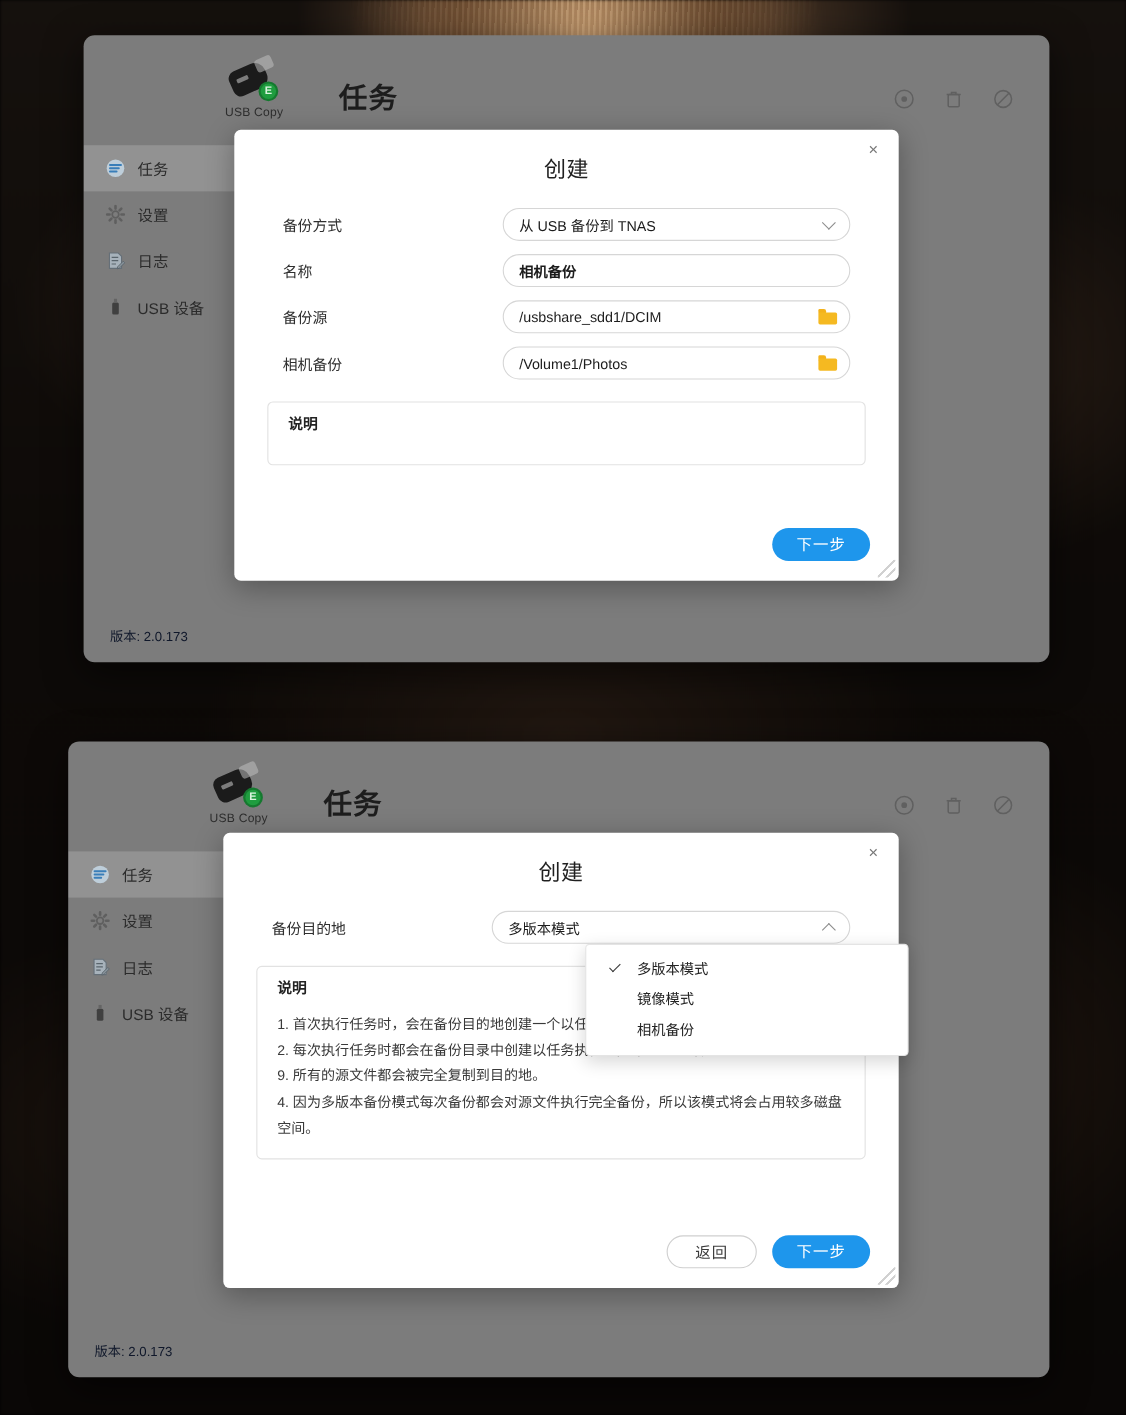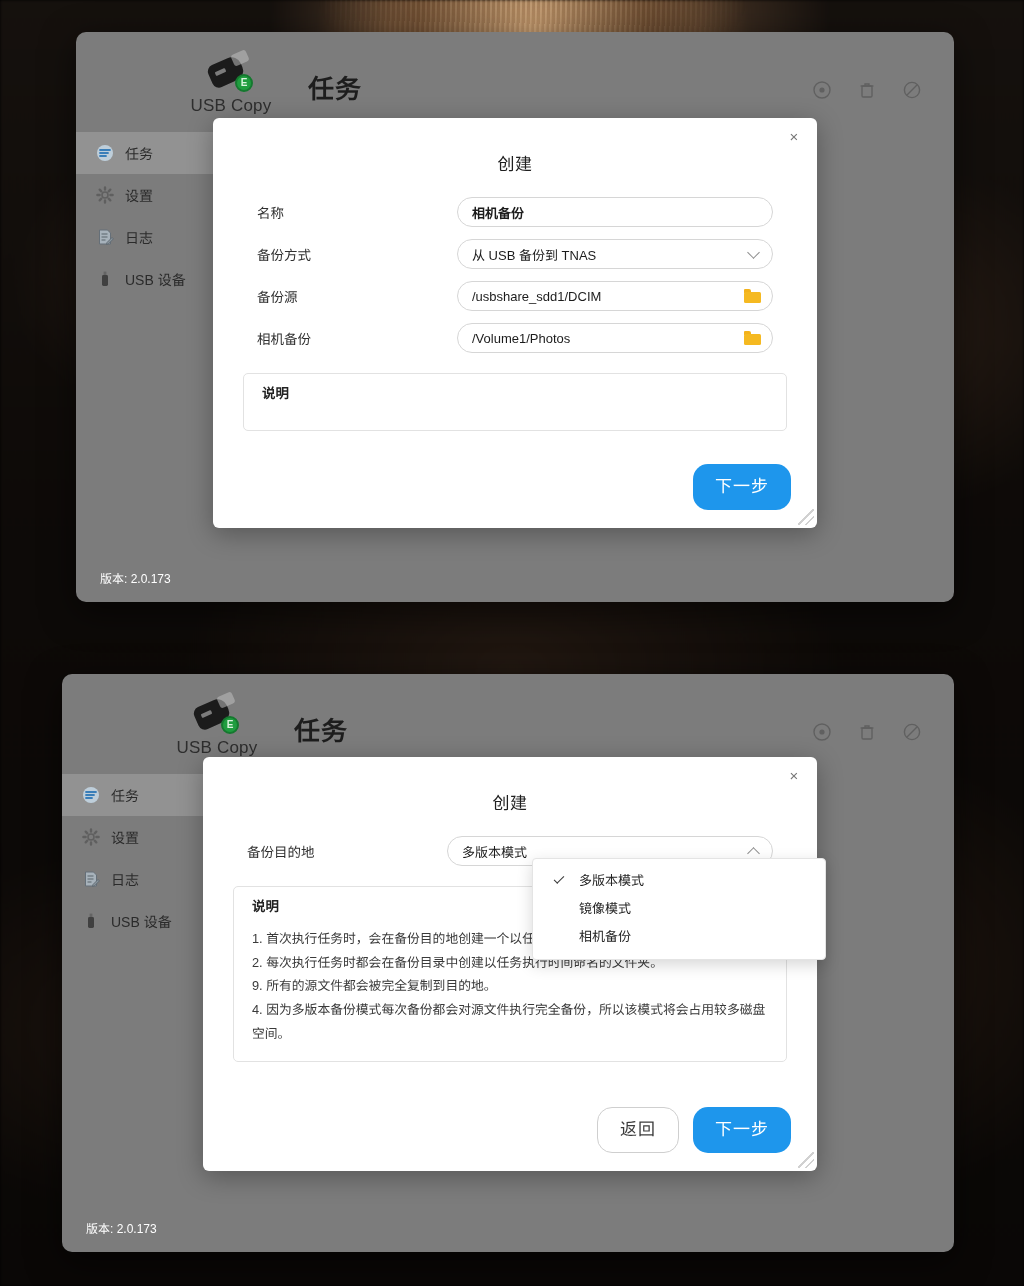--- a/index.html
+++ b/index.html
@@ -80,21 +80,21 @@
   }
   .usb-glyph .badge {
     position: absolute; right: 4px; bottom: 2px;
     width: 18px; height: 18px; border-radius: 50%;
     background: #1f9d3f;
     border: 2px solid #15792f;
     color: #d8f3dd; font-size: 10px; font-weight: bold;
     line-height: 14px; text-align: center;
   }
   .app-logo-label {
-    margin-top: 2px; font-size: 17px; color: #2e2e2e; letter-spacing: .2px;
+    margin-top: 2px; font-size: 11px; color: #2e2e2e; letter-spacing: .2px;
   }
   .page-title {
     position: absolute; left: 232px; top: 36px;
     font-size: 26px; font-weight: bold; color: #1d1d1d;
     letter-spacing: 1px;
   }
   .toolbar {
     position: absolute; right: 32px; top: 48px;
     display: flex; gap: 25px; align-items: center;
   }
@@ -109,42 +109,42 @@
     display: flex; align-items: center; gap: 11px;
     height: 42px; padding-left: 20px;
     font-size: 14px; color: #2b2b2b;
   }
   .nav-item.active { background: rgba(255,255,255,0.17); }
   .nav-ico { width: 18px; height: 18px; flex: none; opacity: .72; }
   .nav-ico svg { width: 18px; height: 18px; display: block; }
 
   .version-label {
     position: absolute; left: 24px; bottom: 16px;
-    font-size: 12px; color: #ffffff;
+    font-size: 12px; color: #0f172a;
   }
 
   
   .dialog {
     position: absolute;
     background: #ffffff;
     border-radius: 6px;
     box-shadow: 0 6px 26px rgba(0,0,0,0.30);
   }
   #dialog-create-step1 { left: 137px; top: 86px;  width: 604px; height: 410px; }
   #dialog-create-step2 { left: 141px; top: 83px;  width: 614px; height: 414px; }
 
   .dialog-close {
     position: absolute; right: 14px; top: 10px;
     width: 18px; height: 18px;
     color: #777; font-size: 15px; line-height: 18px; text-align: center;
     cursor: pointer;
   }
   .dialog-title {
-    text-align: center; font-size: 17px; color: #1f1f1f;
-    padding-top: 32px; letter-spacing: .5px;
+    text-align: center; font-size: 20px; color: #1f1f1f;
+    padding-top: 20px; letter-spacing: .5px;
   }
 
   .form-rows { padding: 22px 44px 0 44px; }
   .form-row {
     display: flex; align-items: center; margin-bottom: 12px;
   }
   .form-label {
     width: 200px; flex: none;
     font-size: 13.5px; color: #2f2f2f;
   }
@@ -192,23 +192,23 @@
     font-size: 12.8px; color: #3a3a3a; line-height: 1.85;
   }
   .note-body div { white-space: pre-wrap; }
 
   
   .dialog-footer {
     position: absolute; right: 26px; bottom: 18px;
     display: flex; align-items: center; gap: 14px;
   }
   .btn {
-    height: 46px; min-width: 82px; padding: 0 22px;
+    height: 30px; min-width: 82px; padding: 0 22px;
     border-radius: 15px; border: none;
-    font-size: 17px; line-height: 30px; text-align: left;
+    font-size: 14px; line-height: 30px; text-align: center;
     cursor: pointer; letter-spacing: 1px;
   }
   .btn-primary { background: #1e96ec; color: #fff; }
   .btn-secondary { background: #fff; color: #3c3c3c; border: 1px solid #cfcfcf; }
 
   .resize-grip {
     position: absolute; right: 3px; bottom: 3px;
     width: 16px; height: 16px; opacity: .45;
     background-image:
       linear-gradient(135deg, transparent 46%, #9a9a9a 46%, #9a9a9a 54%, transparent 54%),
@@ -325,30 +325,30 @@
   </div>
 
   <div class="version-label">版本: 2.0.173</div>
 
   <div class="dialog" id="dialog-create-step1">
     <div class="dialog-close">×</div>
     <div class="dialog-title">创建</div>
 
     <div class="form-rows">
       <div class="form-row">
-        <div class="form-label">名称</div>
-        <div class="field name-field">
-          <span>相机备份</span>
-        </div>
-      </div>
-      <div class="form-row">
         <div class="form-label">备份方式</div>
         <div class="field">
           <span>从 USB 备份到 TNAS</span>
           <span class="chev"></span>
+        </div>
+      </div>
+      <div class="form-row">
+        <div class="form-label">名称</div>
+        <div class="field name-field">
+          <span>相机备份</span>
         </div>
       </div>
       <div class="form-row">
         <div class="form-label">备份源</div>
         <div class="field">
           <span>/usbshare_sdd1/DCIM</span>
           <span class="folder-ico">
               <span class="tab"></span>
               <span class="base"></span>
             </span>

